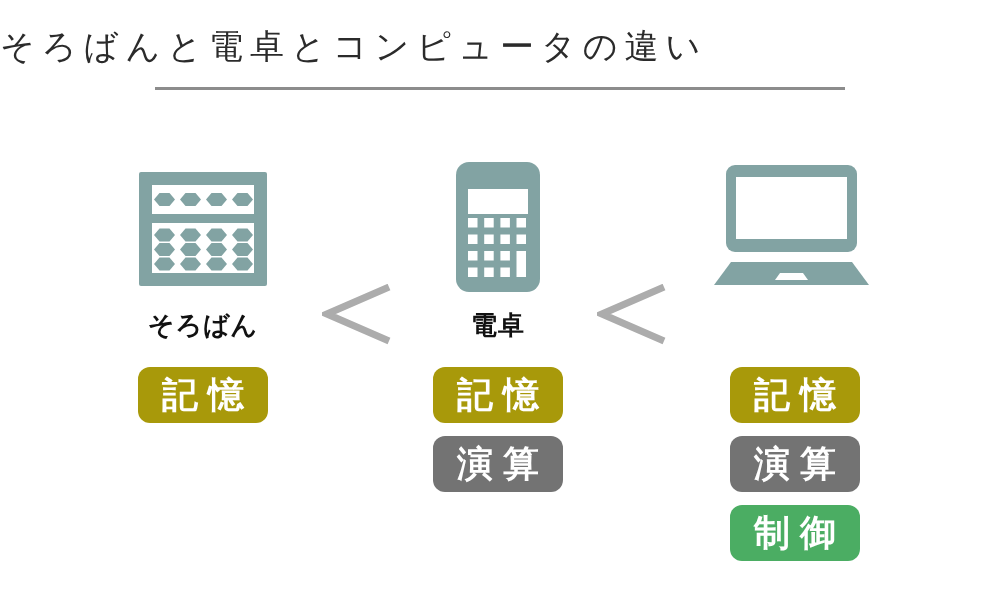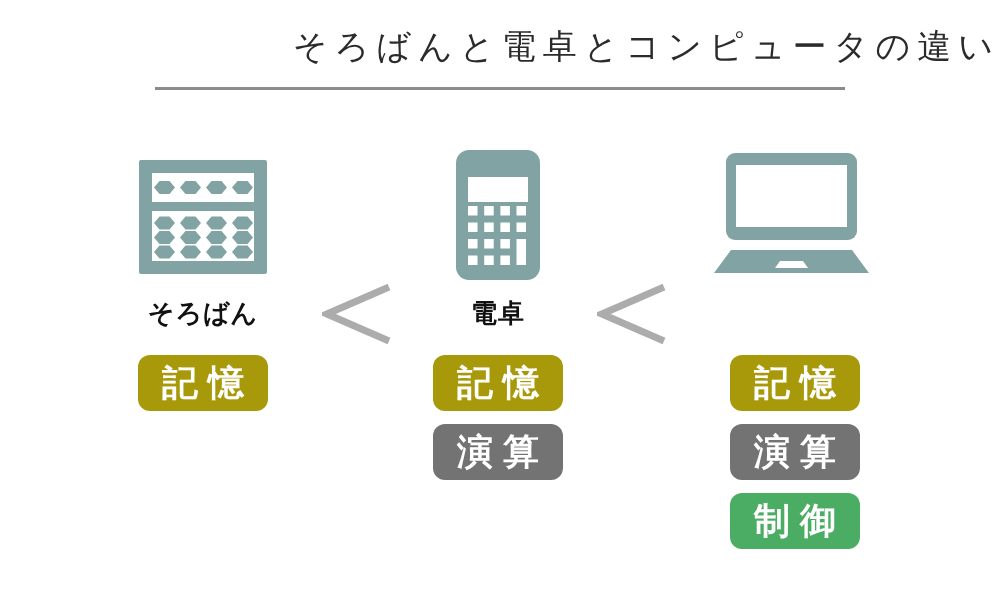--- a/index.html
+++ b/index.html
@@ -1,27 +1,27 @@
 <!DOCTYPE html>
 <html><head>
 <meta charset="utf-8">
 <style>
   html,body{margin:0;padding:0;background:#fff;}
   .stage{
     position:relative;width:1000px;height:600px;background:#fff;overflow:hidden;
     font-family:"Liberation Sans","DejaVu Sans",sans-serif;
   }
   .title{
-    position:absolute;top:24px;left:0;width:100%;margin:0;text-align:right;
+    position:absolute;top:24px;left:0;width:100%;margin:0;text-align:left;
     font-size:34px;font-weight:400;letter-spacing:7px;color:#2b2b2b;
   }
   .title-underline{
     position:absolute;left:155px;top:87px;width:690px;height:3px;background:#8c8c8c;
   }
-  .col{position:absolute;top:0;width:150px;height:460px;}
+  .col{position:absolute;top:12px;width:150px;height:460px;}
   .col-1{left:128px;}
   .col-2{left:423px;font-family:Liberation Mono, monospace;}
   .col-3{left:720px;}
   .icon-svg{position:absolute;}
   .abacus-pos{left:11px;top:160px;}
   .calc-pos{left:33px;top:150px;}
   .laptop-pos{left:-6px;top:153px;}
   .teal{fill:#82A3A3;}
   .white{fill:#ffffff;}
   .device-label{

